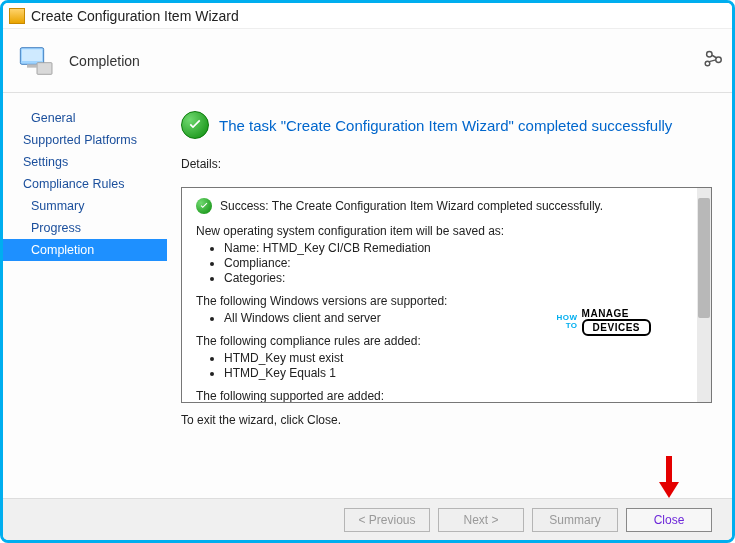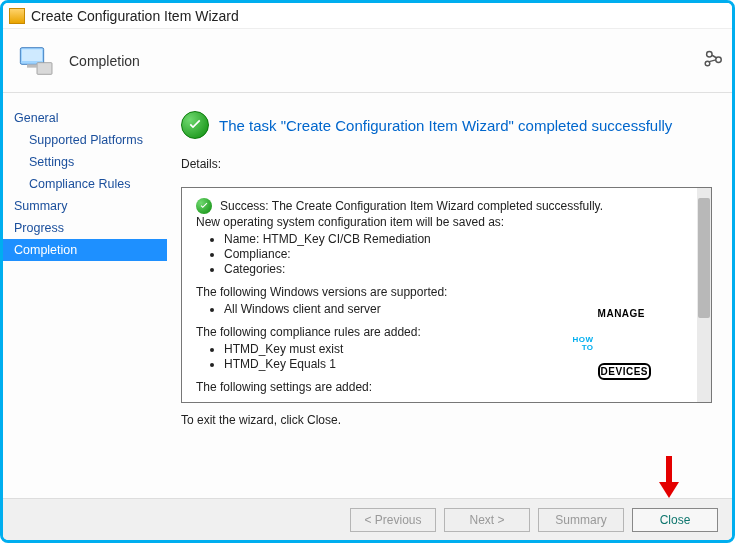--- a/index.html
+++ b/index.html
@@ -43,22 +43,22 @@
     position: absolute; top: 90px; left: 0; right: 0; bottom: 42px;
     display: flex;
   }
   .sidebar {
     width: 164px;
     padding-top: 14px;
     font-size: 12.5px;
     color: #1b4f9c;
     line-height: 22px;
   }
-  .sidebar .top-level { padding-left: 11px; cursor: pointer; }
-  .sidebar .sub-level { padding-left: 26px; cursor: pointer; }
+  .sidebar .top-level { padding-left: 28px; cursor: pointer; }
+  .sidebar .sub-level { padding-left: 20px; cursor: pointer; }
   .sidebar .selected {
     background: #1e90ff;
     color: #fff;
   }
   .main {
     flex: 1;
     padding: 18px 20px 0 14px;
     font-size: 12px;
     color: #222;
     position: relative;
@@ -91,63 +91,63 @@
     background: #eaeaea;
   }
   .details-thumb {
     position: absolute; right: 1px; top: 10px;
     width: 12px; height: 120px;
     background: #b8b8b8;
     border-radius: 2px;
   }
   .inner-success {
     display: flex; align-items: center;
-    margin-bottom: 1px;
+    margin-bottom: 10px;
   }
   .inner-success .badge-sm {
     width: 16px; height: 16px; border-radius: 50%;
     background: radial-gradient(circle at 30% 30%, #6fd96f, #0a8a0a);
     display: flex; align-items: center; justify-content: center;
     margin-right: 8px;
   }
   .inner-success .badge-sm svg { width: 10px; height: 10px; fill: #fff; }
   .para { margin-bottom: 8px; line-height: 15px; }
   .para ul { margin: 2px 0 0 0; padding-left: 28px; }
   .para ul li { list-style: disc; }
   .exit-line { margin-top: 10px; }
   .footer {
     position: absolute; left: 0; right: 0; bottom: 0;
     height: 42px;
     background: #f0f0f0;
     border-top: 1px solid #ddd;
     display: flex; align-items: center; justify-content: flex-end;
-    padding-right: 14px;
+    padding-right: 20px;
     gap: 8px;
   }
   .btn {
     min-width: 86px; height: 24px;
     font-size: 12px;
     border: 1px solid #b5b5b5;
     background: #efefef;
     color: #999;
     display: flex; align-items: center; justify-content: center;
   }
   .btn.enabled {
-    color: #0f766e; background: #f7f7f7; border-color: #888;
+    color: #6d28d9; background: #f7f7f7; border-color: #888;
     cursor: pointer;
   }
   .watermark {
     position: absolute; top: 120px; right: 60px;
     font-size: 10px; font-weight: 700;
     display: flex; align-items: center; gap: 4px;
     color: #000;
     letter-spacing: .5px;
   }
   .watermark .howto { font-size: 8px; line-height: 8px; color:#00aeef; text-align:right; }
-  .watermark .box { border:2px solid #000; border-radius:6px; padding:1px 1px; font-weight:800;margin-top:44px; }
+  .watermark .box { border:2px solid #000; border-radius:6px; padding:1px 9px; font-weight:800; }
   .arrow {
     position: absolute;
     right: 50px; bottom: 40px;
     width: 26px; height: 46px;
     pointer-events: none;
   }
 </style>
 </head>
 <body>
 
@@ -226,21 +226,21 @@
 
         <div class="para">
           <span>The following compliance rules are added:</span>
           <ul>
             <li>HTMD_Key must exist</li>
             <li>HTMD_Key Equals 1</li>
           </ul>
         </div>
 
         <div class="para">
-          <span>The following settings are added:</span>
+          <span>The following supported are added:</span>
           
         </div>
 
         <div class="details-scroll">
           <div class="details-thumb"></div>
         </div>
 
         <div class="watermark">
           <div class="howto">
             <div>HOW</div>

